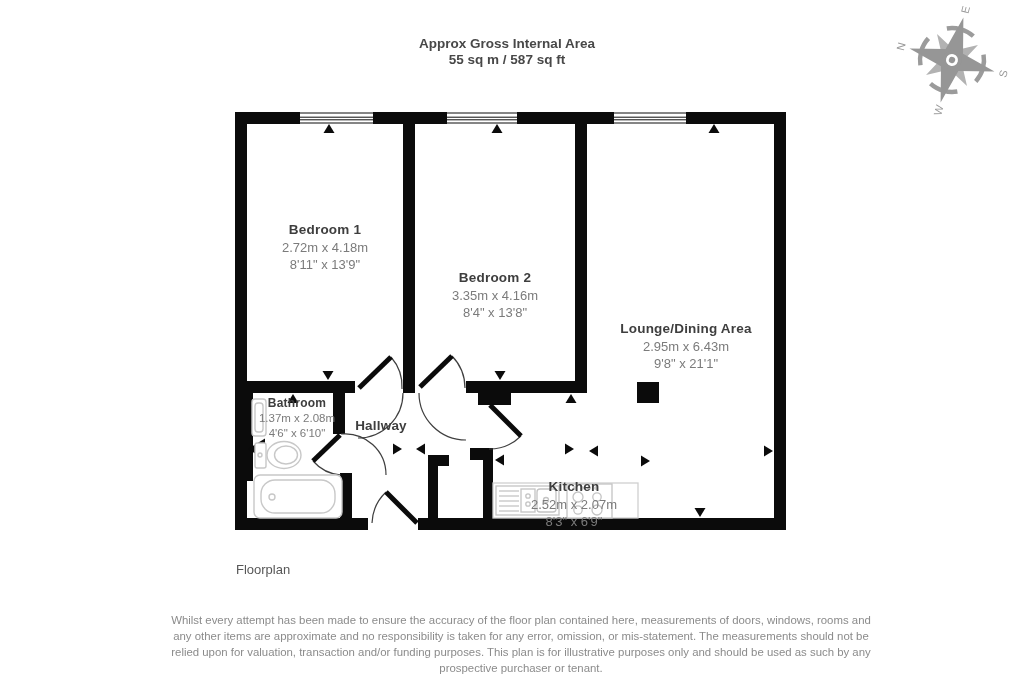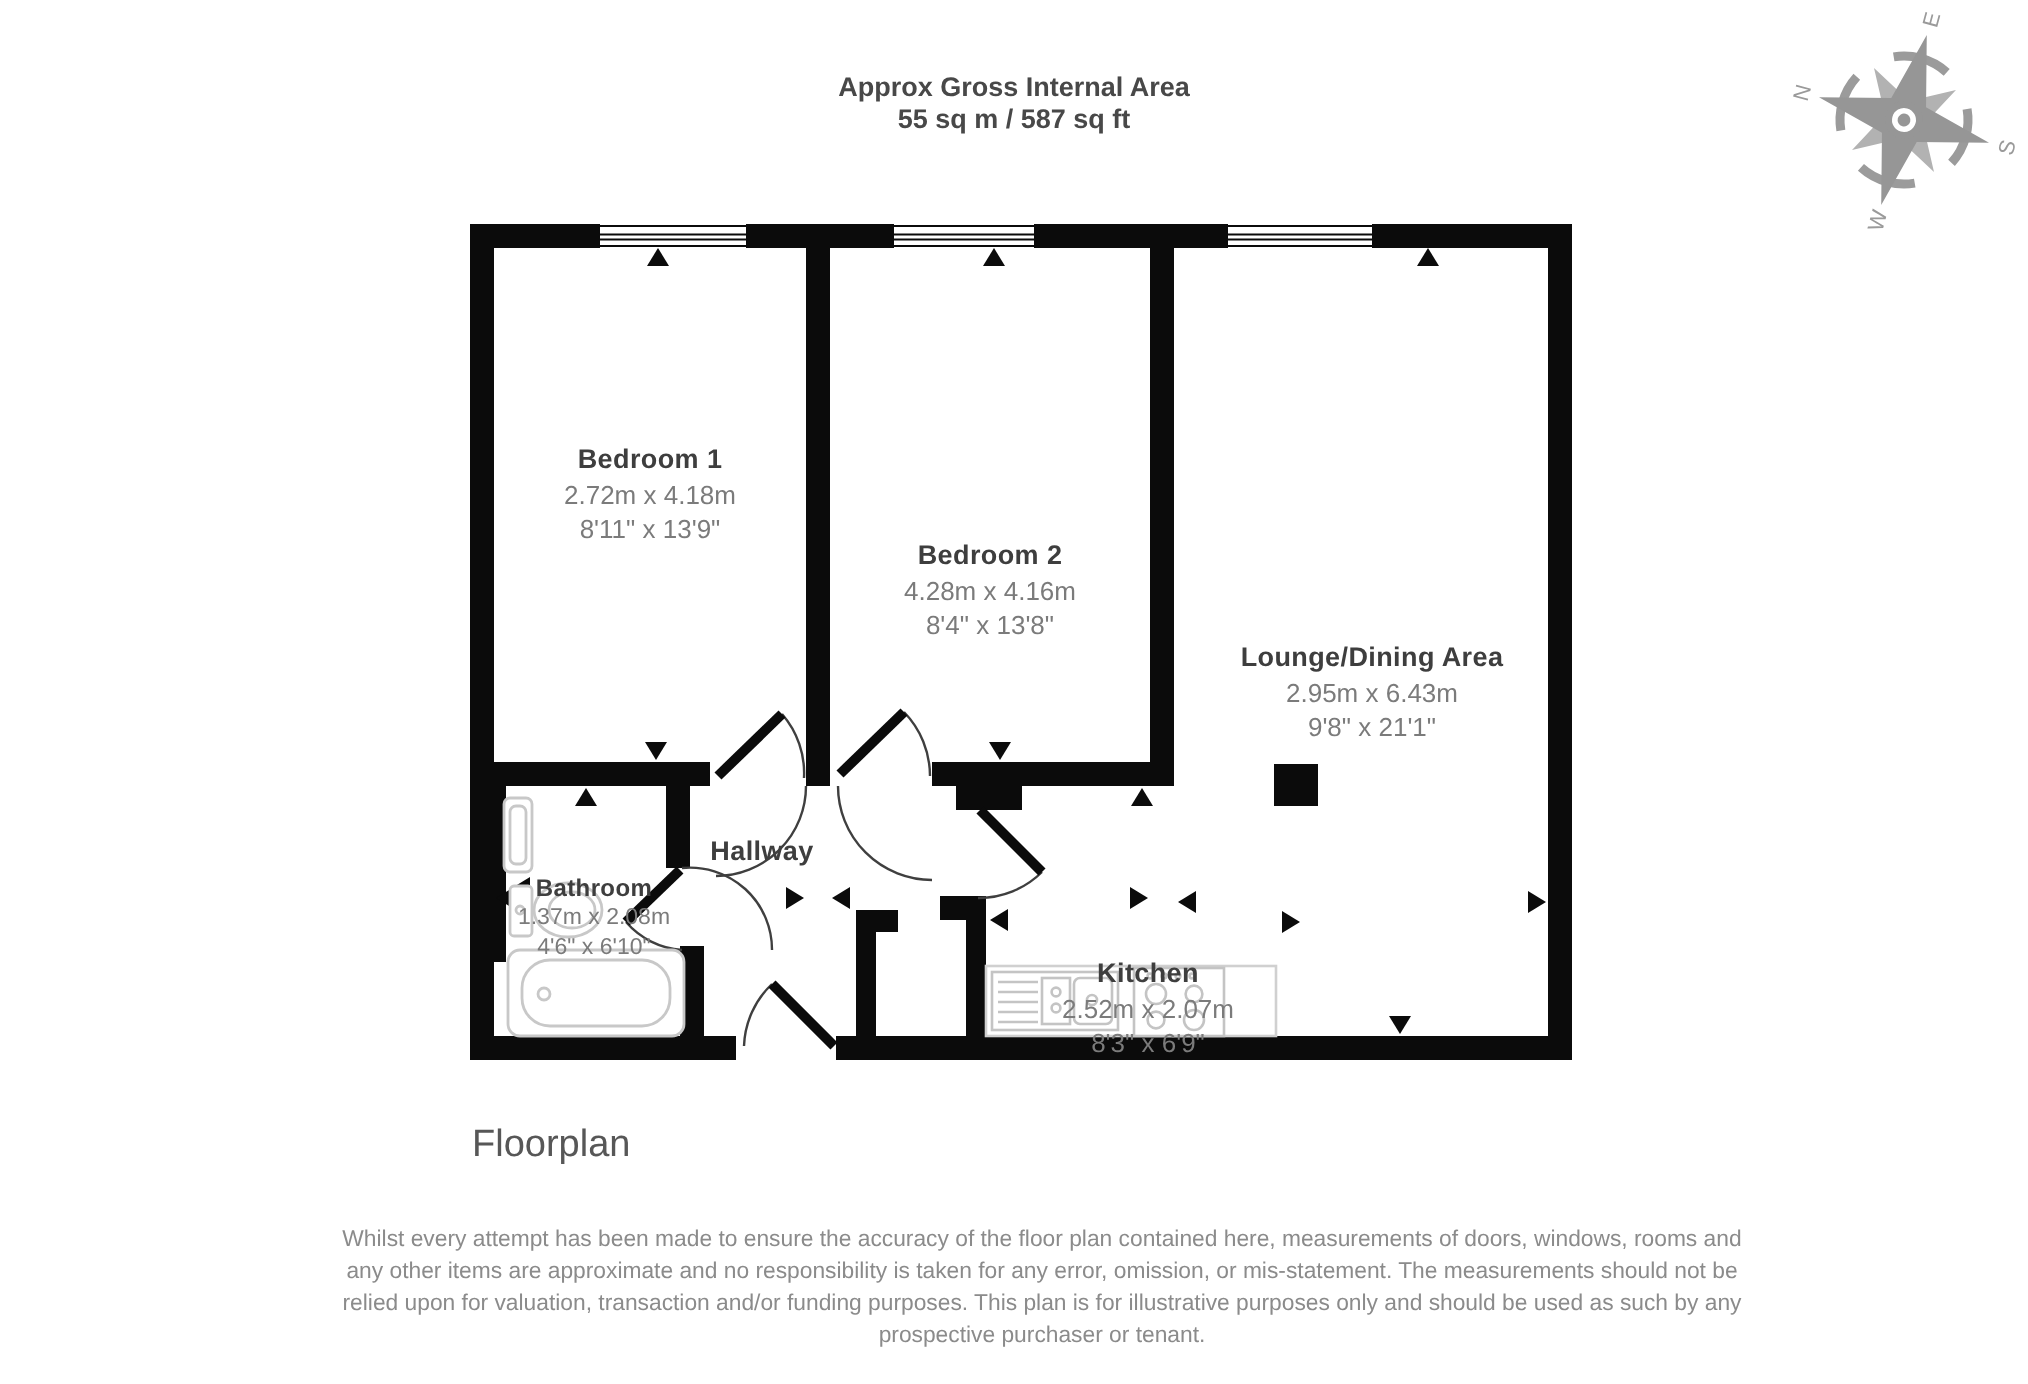--- a/index.html
+++ b/index.html
@@ -6,21 +6,21 @@
   .canvas{position:relative;width:1014px;height:692px;background:#ffffff;
           font-family:"Liberation Sans",sans-serif;overflow:hidden;}
   svg{position:absolute;top:0;left:0;}
   .label{position:absolute;transform:translateX(-50%);text-align:center;white-space:nowrap;}
   .rname{font-size:13.5px;font-weight:bold;color:#3e3e3e;line-height:18px;letter-spacing:.2px;}
   .rdim{font-size:13px;color:#7b7b7b;line-height:17px;}
   .small .rname{font-size:12px;line-height:15px;}
   .small .rdim{font-size:11.5px;line-height:15px;}
   .title{position:absolute;left:507px;top:36px;transform:translateX(-50%);
          text-align:center;font-size:13.5px;font-weight:bold;color:#484848;line-height:16px;white-space:nowrap;}
-  .caption{position:absolute;left:236px;top:562px;font-size:19px;color:#575757;}
+  .caption{position:absolute;left:236px;top:562px;font-size:13px;color:#575757;}
   .disclaimer{position:absolute;left:0;right:0;top:612px;text-align:center;
               font-size:11.4px;color:#8b8b8b;line-height:16px;padding-left:28px;}
 </style>
 </head>
 <body>
 
 <div class="canvas">
 
   <svg width="1014" height="692" viewBox="0 0 1014 692">
 
@@ -189,31 +189,31 @@
   </div>
 
   <div class="label" style="left:325px;top:221px;">
     <div class="rname">Bedroom 1</div>
     <div class="rdim">2.72m x 4.18m</div>
     <div class="rdim">8'11" x 13'9"</div>
   </div>
 
   <div class="label" style="left:495px;top:221px;margin-top:48px;">
     <div class="rname">Bedroom 2</div>
-    <div class="rdim">4.28m x 4.16m</div>
+    <div class="rdim">3.35m x 4.16m</div>
     <div class="rdim">8'4" x 13'8"</div>
   </div>
 
   <div class="label" style="left:686px;top:280px;margin-top:40px;">
     <div class="rname">Lounge/Dining Area</div>
     <div class="rdim">2.95m x 6.43m</div>
     <div class="rdim">9'8" x 21'1"</div>
   </div>
 
-  <div class="label small" style="left:297px;top:396px;margin-top:41px;">
+  <div class="label small" style="left:297px;top:396px;">
     <div class="rname">Bathroom</div>
     <div class="rdim">1.37m x 2.08m</div>
     <div class="rdim">4'6" x 6'10"</div>
   </div>
 
   <div class="label" style="left:381px;top:417px;">
     <div class="rname">Hallway</div>
   </div>
 
   <div class="label" style="left:574px;top:434px;margin-top:44px;">

